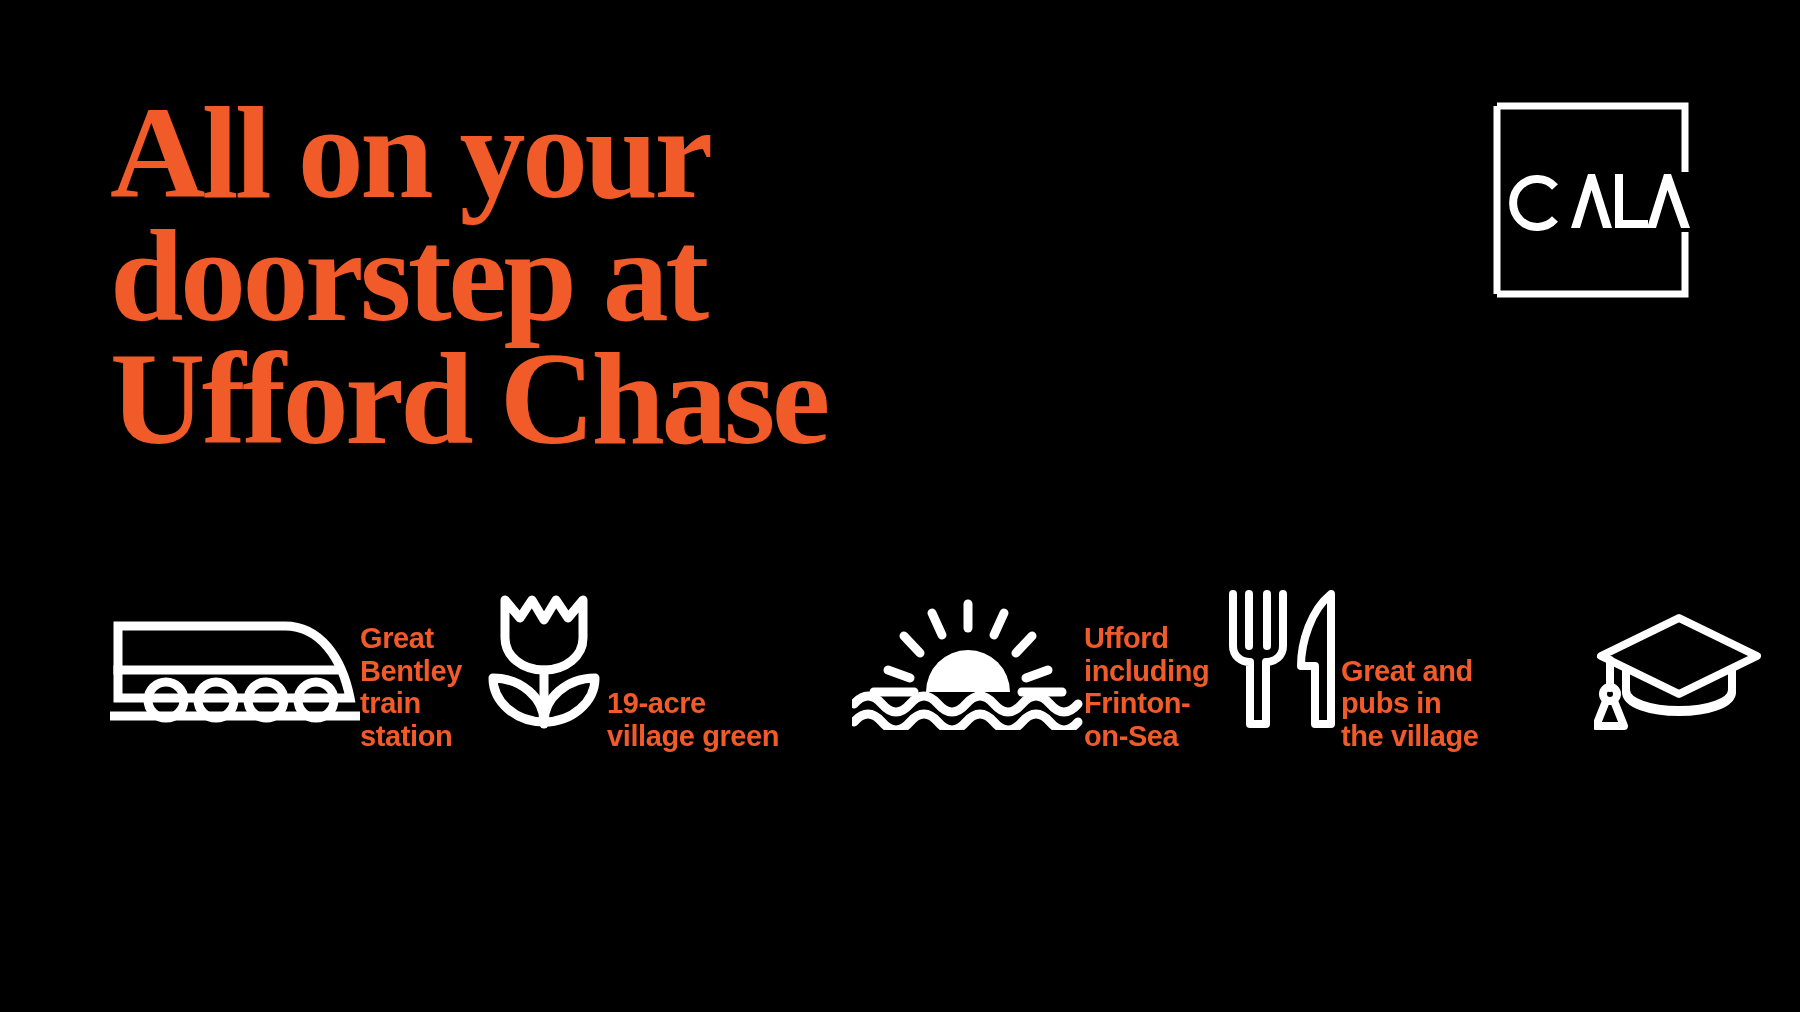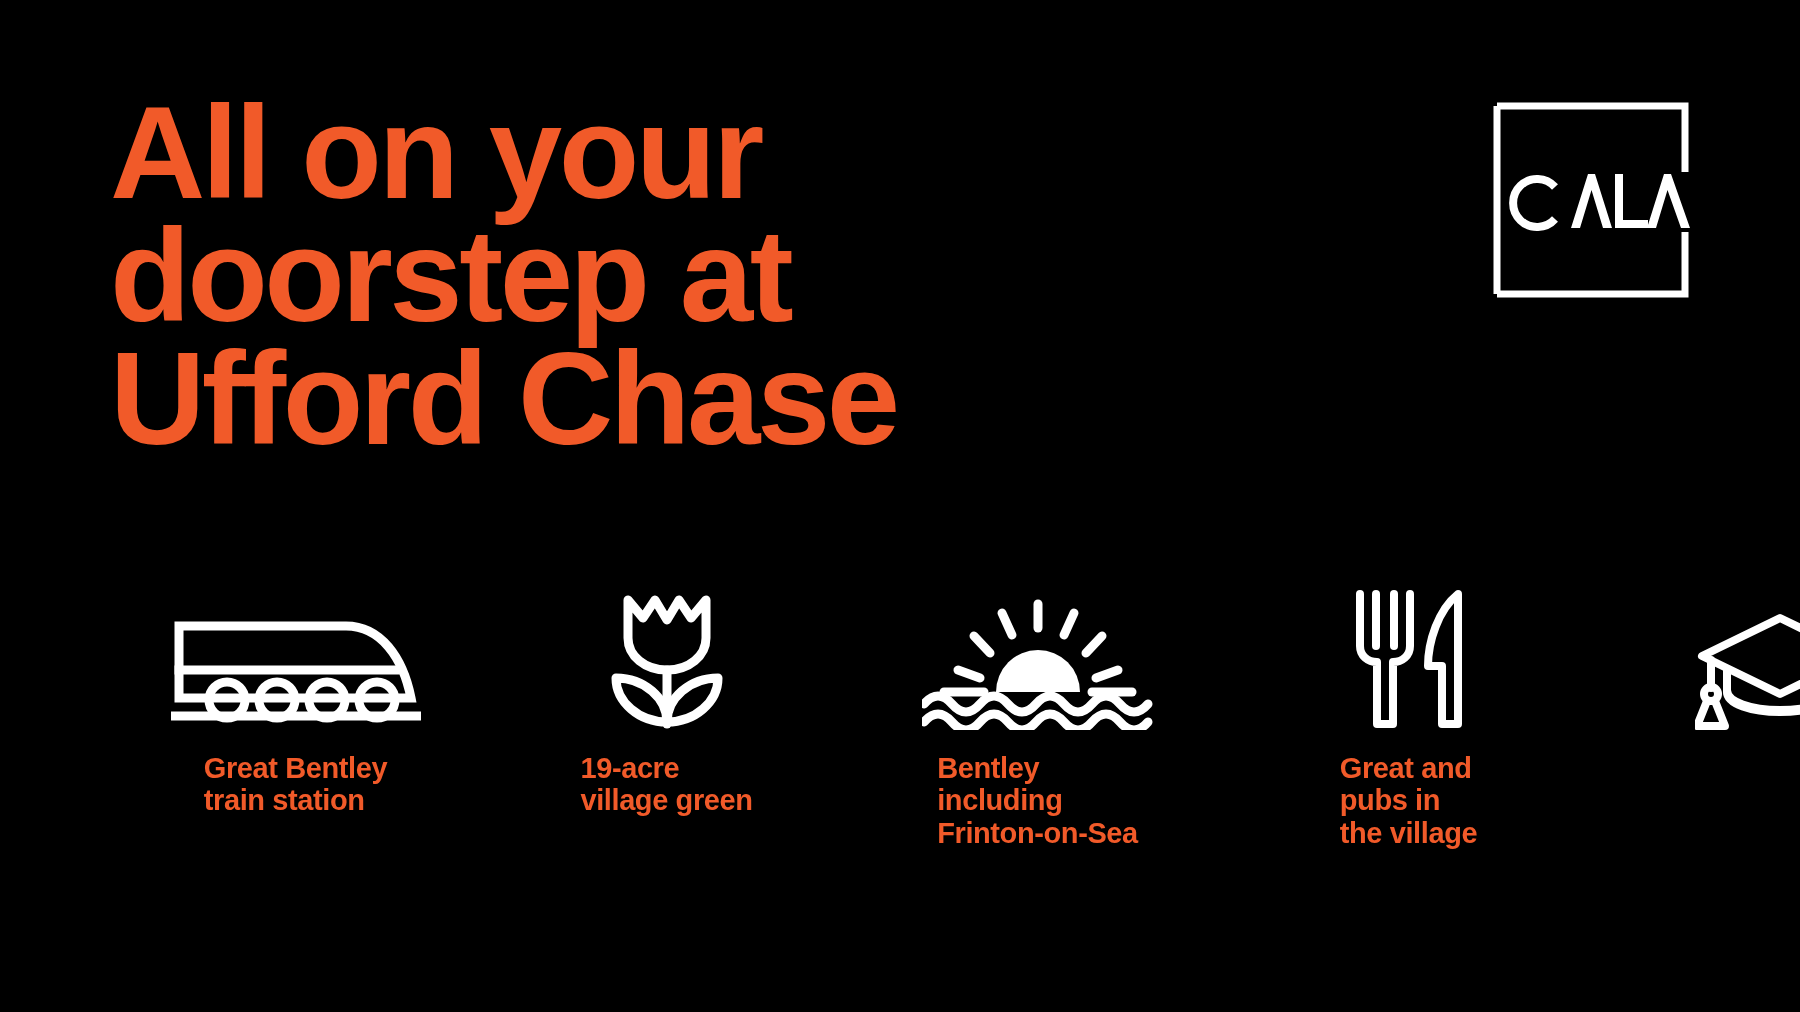--- a/index.html
+++ b/index.html
@@ -19,21 +19,21 @@
     font-family: "Liberation Sans", sans-serif;
   }
 
   
   .headline {
     position: absolute;
     left: 110px;
     top: 92px;
     width: 1100px;
     color: #F15A29;
-    font-family: Liberation Sans, sans-serif;
+    font-family: Liberation Serif, serif;
     font-weight: 700;
     font-size: 132px;
     line-height: 0.93;
     letter-spacing: -3.5px;
     white-space: pre-line;
     margin: 0;
   }
 
   
   .logo {
@@ -51,22 +51,22 @@
     left: 110px;
     top: 590px;
     width: 1610px;
     display: flex;
     align-items: flex-start;
   }
   .feature {
     width: 371px;
     flex: 0 0 371px;
     display: flex;
-    flex-direction: column;
-    align-items: center;
+    flex-direction: row;
+    align-items: flex-end;
   }
   .feature:last-child { flex: 0 0 auto; }
 
   .feature-icon {
     height: 140px;
     display: flex;
     align-items: flex-end;
     margin-bottom: 22px;
   }
   .feature-icon svg { display: block; }
@@ -181,21 +181,21 @@
           </g>
 
           <path d="M74 94 a42 42 0 0 1 84 0 Z" fill="#FFFFFF"></path>
 
           <g fill="none" stroke="#FFFFFF" stroke-width="9" stroke-linecap="round">
             <path d="M2 106 q14 -16 28 0 t28 0 t28 0 t28 0 t28 0 t28 0 t28 0 t28 0"></path>
             <path d="M2 124 q14 -16 28 0 t28 0 t28 0 t28 0 t28 0 t28 0 t28 0 t28 0"></path>
           </g>
         </svg>
       </div>
-      <p class="feature-label">Bentley
+      <p class="feature-label">Ufford
 including
 Frinton-on-Sea</p>
     </div>
 
     <div class="feature">
       <div class="feature-icon">
         <svg width="118" height="140" viewBox="0 0 118 140" xmlns="http://www.w3.org/2000/svg">
           <g fill="none" stroke="#FFFFFF" stroke-width="8" stroke-linejoin="round" stroke-linecap="round">
 
             <path d="M10 4 L10 56 C10 66 18 72 27 72 L27 134 L43 134 L43 72

